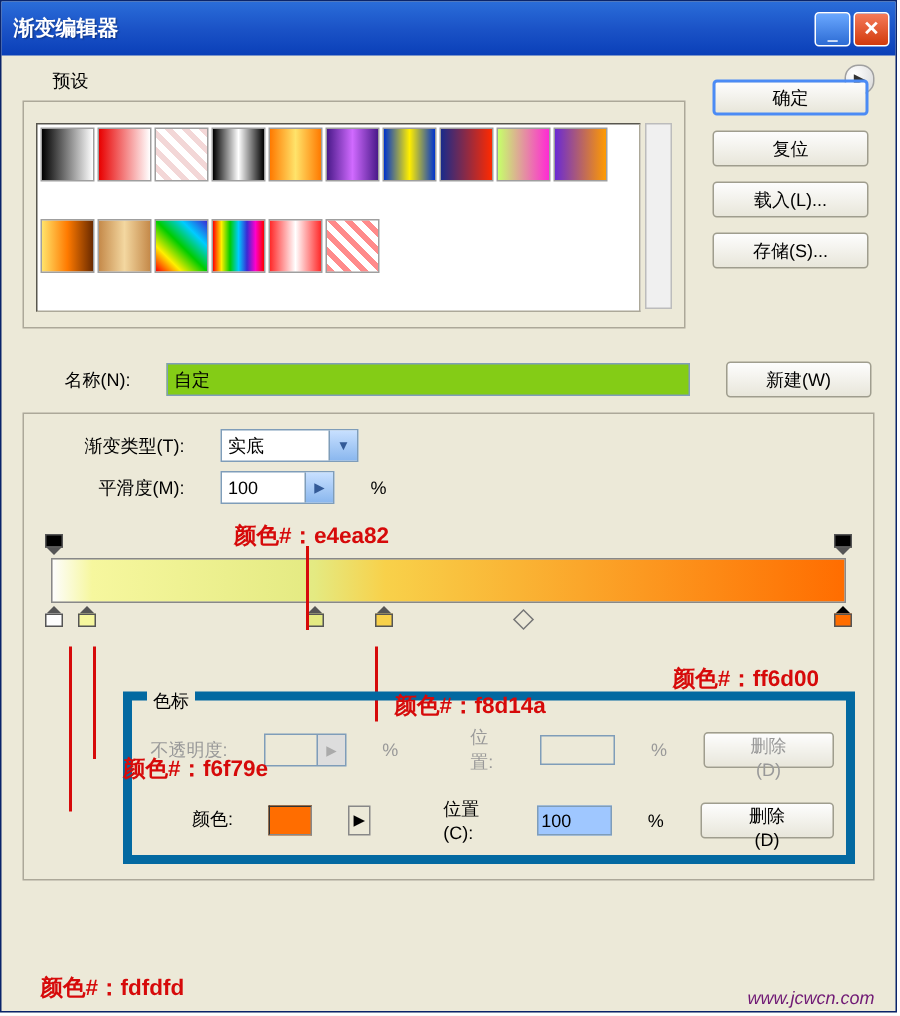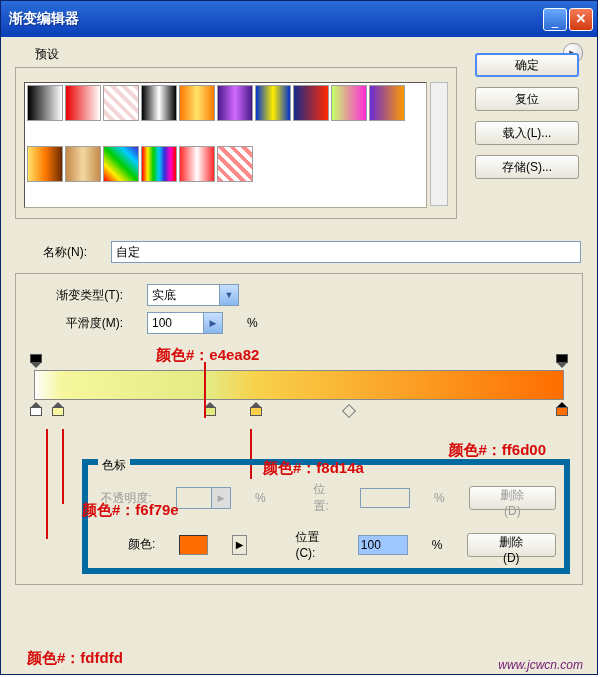--- a/index.html
+++ b/index.html
@@ -138,21 +138,21 @@
     align-items: center;
     gap: 24px;
     margin: 10px 16px;
   }
   .label5 { width: 70px; text-align: right; }
   .label6 { width: 95px; text-align: right; }
   .textfield {
     flex: 1;
     height: 20px;
     border: 1px solid #7f9db9;
-    background: #ffffff;
+    background: #84cc16;
     padding: 0 4px;
     font-size: 12px;
   }
   .dropdown {
     height: 20px;
     border: 1px solid #7f9db9;
     background: #fff;
     display: flex;
     align-items: center;
     padding-left: 4px;
@@ -313,20 +313,21 @@
           <div class="swatch" style="background: linear-gradient(to right, rgb(255, 42, 42), rgb(255, 255, 255), rgb(255, 42, 42));"></div>
           <div class="swatch" style="background: repeating-linear-gradient(45deg, rgb(255, 138, 138), rgb(255, 138, 138) 4px, rgb(255, 255, 255) 4px, rgb(255, 255, 255) 8px);"></div>
         </div>
       <div class="scrollbar"></div>
     </div>
   </div>
 
   <div class="row" style="margin-top:22px;">
     <span class="label5">名称(N):</span>
     <input class="textfield" value="自定" style="">
+    <button class="btn" style="min-width:84px;">新建(W)</button>
   </div>
 
   <div class="gradient-group">
     <div class="row" style="margin:0 0 6px 0;">
       <span class="label6">渐变类型(T):</span>
       <div class="dropdown" style="width:86px;">
         <span>实底</span>
         <div class="arrow">▼</div>
       </div>
     </div>

